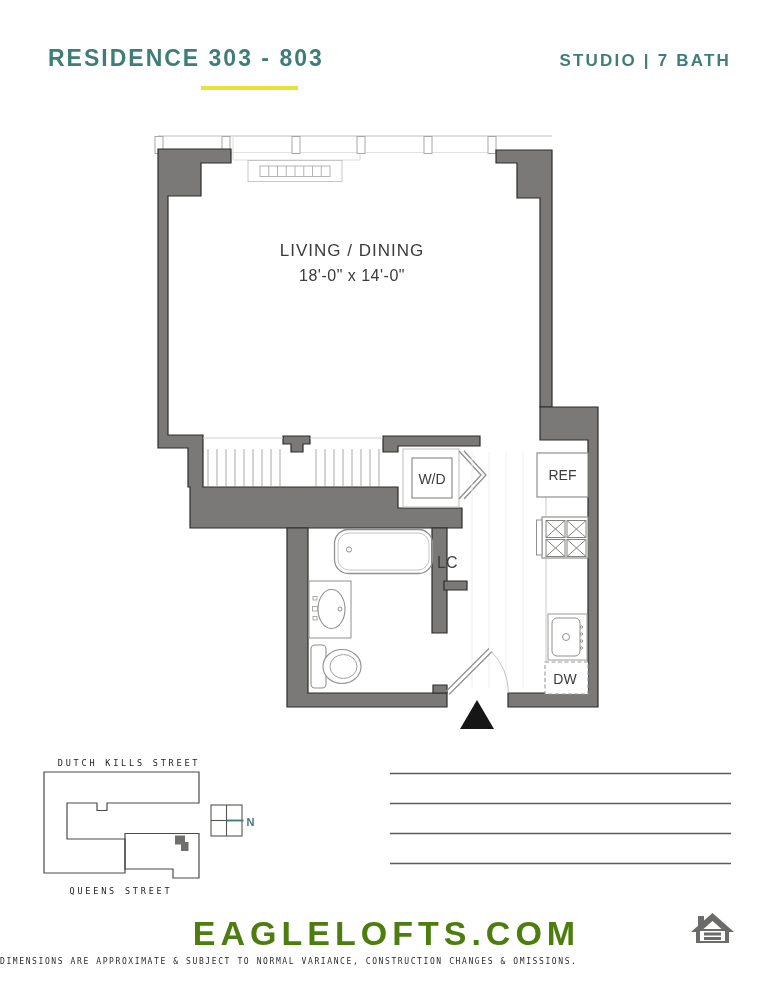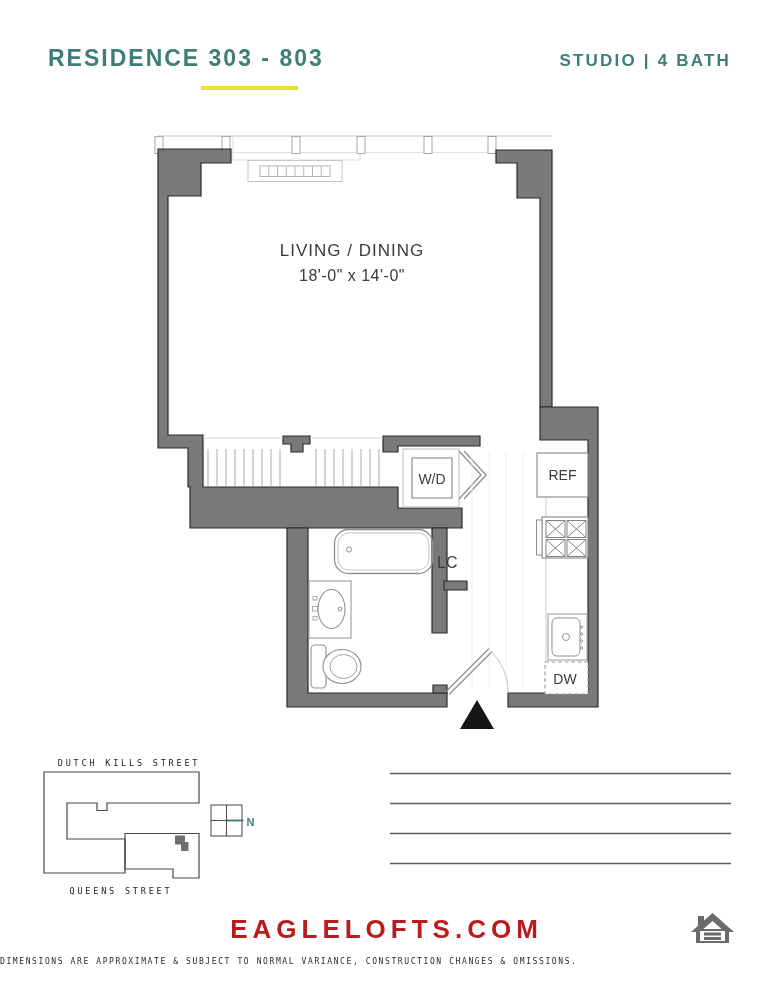--- a/index.html
+++ b/index.html
@@ -16,39 +16,39 @@
     position:absolute;left:201px;top:86px;width:97px;height:3.5px;background:#E6E334;
   }
   .unit-type{
     position:absolute;right:42px;top:51px;
     font-size:17px;font-weight:600;letter-spacing:2.2px;color:#3E7D78;
     white-space:nowrap;
   }
   .plan-svg{position:absolute;left:0;top:0;}
   .website{
     position:absolute;left:0;right:0;top:914px;text-align:center;
-    font-size:26px;font-weight:bold;letter-spacing:5px;color:#b91c1c;
+    font-size:34px;font-weight:bold;letter-spacing:5px;color:#4d7c0f;
     white-space:nowrap;
   }
   .disclaimer{
     position:absolute;left:0;right:0;top:957px;text-align:left;
     font-family:"DejaVu Sans Mono",monospace;
     font-size:8px;letter-spacing:1.6px;color:#2b2b2b;white-space:nowrap;
   }
   svg text{font-family:"Liberation Sans",sans-serif;}
   svg text.mono{font-family:"DejaVu Sans Mono",monospace;}
 </style>
 </head>
 <body>
 
 <div class="page">
 
   <div class="title">RESIDENCE 303 - 803</div>
   <div class="title-underline"></div>
-  <div class="unit-type">STUDIO | 4 BATH</div>
+  <div class="unit-type">STUDIO | 7 BATH</div>
 
   <svg class="plan-svg" width="773" height="1000" viewBox="0 0 773 1000">
 
     <g>
 
       <g stroke-linecap="butt">
         <line x1="158" y1="136" x2="552" y2="136" stroke="#c0c0c0" stroke-width="1.2"></line>
         <line x1="159" y1="152.5" x2="496" y2="152.5" stroke="#e2e2e2" stroke-width="1"></line>
         <path d="M 233,137 V 160 H 360 V 137" fill="none" stroke="#dcdcdc" stroke-width="1"></path>
         <g fill="#ffffff" stroke="#a8a8a8" stroke-width="1">

